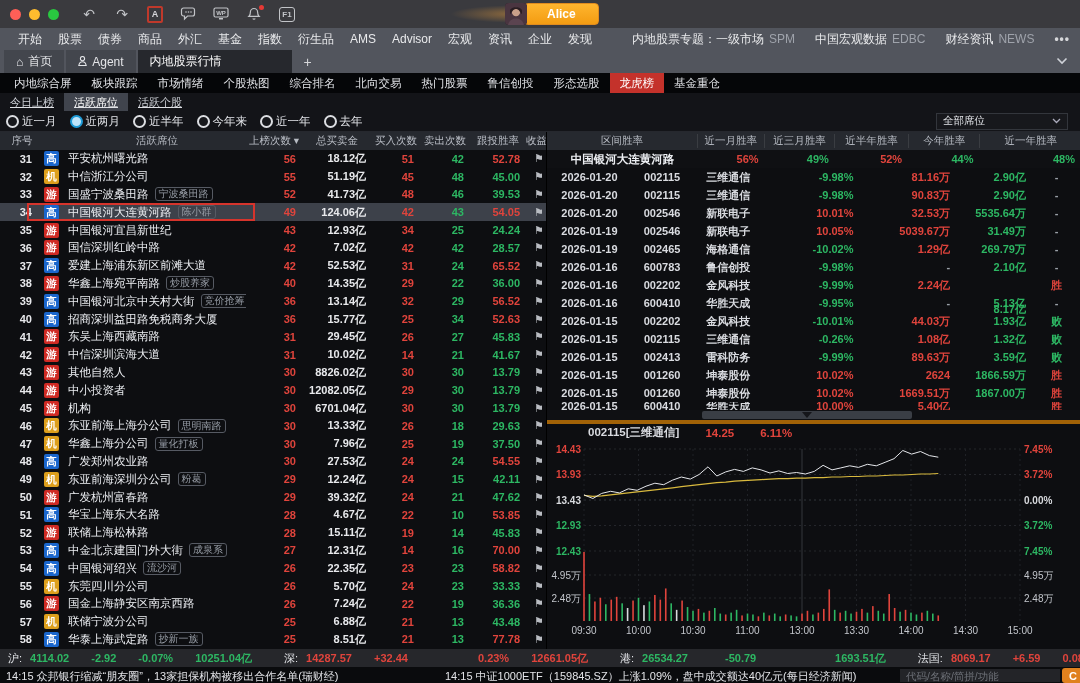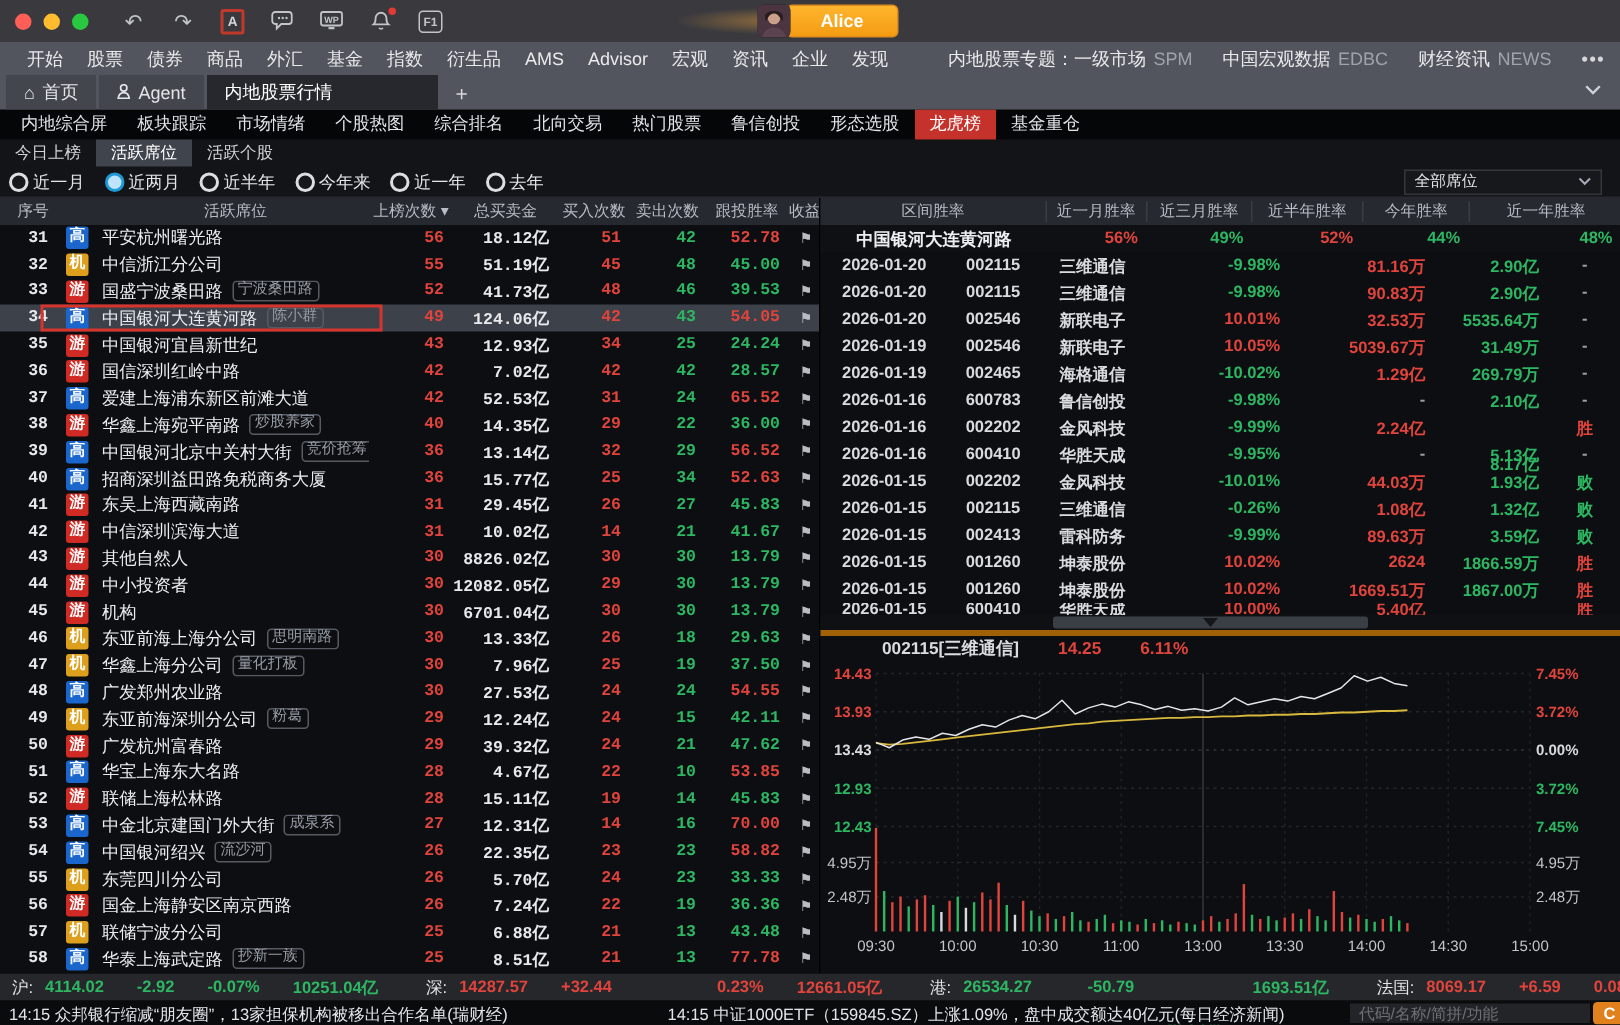--- a/index.html
+++ b/index.html
@@ -38,21 +38,21 @@
   .tab-caret{position:absolute;right:12px;top:5px;}
 
   
   .subnav{height:20px;background:#050608;display:flex;align-items:center;padding:0 4px;font-size:11.5px;}
   .sn-item{padding:0 10px;color:#e2e4e8;line-height:20px;white-space:nowrap;}
   .sn-item.active{background:#c4322b;color:#fff;}
   .sn-right{margin-left:auto;display:flex;}
   .sn-right .sn-item{color:#2fb3c7;}
 
   
-  .segrow{height:18px;background:#131418;display:flex;align-items:center;font-size:11px;}
+  .segrow{height:18px;background:#131418;display:flex;align-items:center;font-size:11px;text-decoration:underline;}
   .seg{padding:0 10px;line-height:18px;color:#cfd2d8;}
   .seg.active{background:#40444d;color:#fff;}
 
   
   .filterrow{height:20px;background:#131418;display:flex;align-items:center;padding:0 6px;border-bottom:1px solid #26282e;}
   .radio-item{display:flex;align-items:center;margin-right:13px;color:#e2e4e8;font-size:11.5px;}
   .radio{width:9px;height:9px;border-radius:50%;border:2.5px solid #dcdee2;background:#17181c;margin-right:3px;}
   .radio.sel{border-color:#1e9ad6;background:#bfe4fa;}
   .seat-dd{margin-left:auto;margin-right:6px;width:118px;height:15px;background:#17181c;border:1px solid #33363c;
            display:flex;align-items:center;justify-content:space-between;padding:0 6px;font-size:10.5px;color:#e2e4e8;}
@@ -287,21 +287,21 @@
         <span class="hc c-seq">序号</span>
         <span class="hc c-bdg"></span>
         <span class="hc c-nm">活跃席位</span>
         <span class="hc c-times">上榜次数 ▾</span>
         <span class="hc c-amt">总买卖金</span>
         <span class="hc c-buys">买入次数</span>
         <span class="hc c-sells">卖出次数</span>
         <span class="hc c-rate">跟投胜率</span>
         <span class="hc c-ico">收益</span>
       </div>
-    <div id="seat-body" style="overflow:hidden;flex:1;font-family:Liberation Mono, monospace;">
+    <div id="seat-body" style="overflow:hidden;flex:1;">
         <div class="srow">
           <span class="seqn">31</span>
           <span class="bdgcell">
             <span class="badge" style="background: rgb(26, 102, 204);">高</span>
           </span>
           <span class="nmcell">
             <span class="seatname">平安杭州曙光路</span>
           </span>
           <span class="num c-times" style="color: rgb(224, 68, 60);">56</span>
           <span class="num c-amt" style="color: rgb(232, 233, 236);">18.12亿</span>

